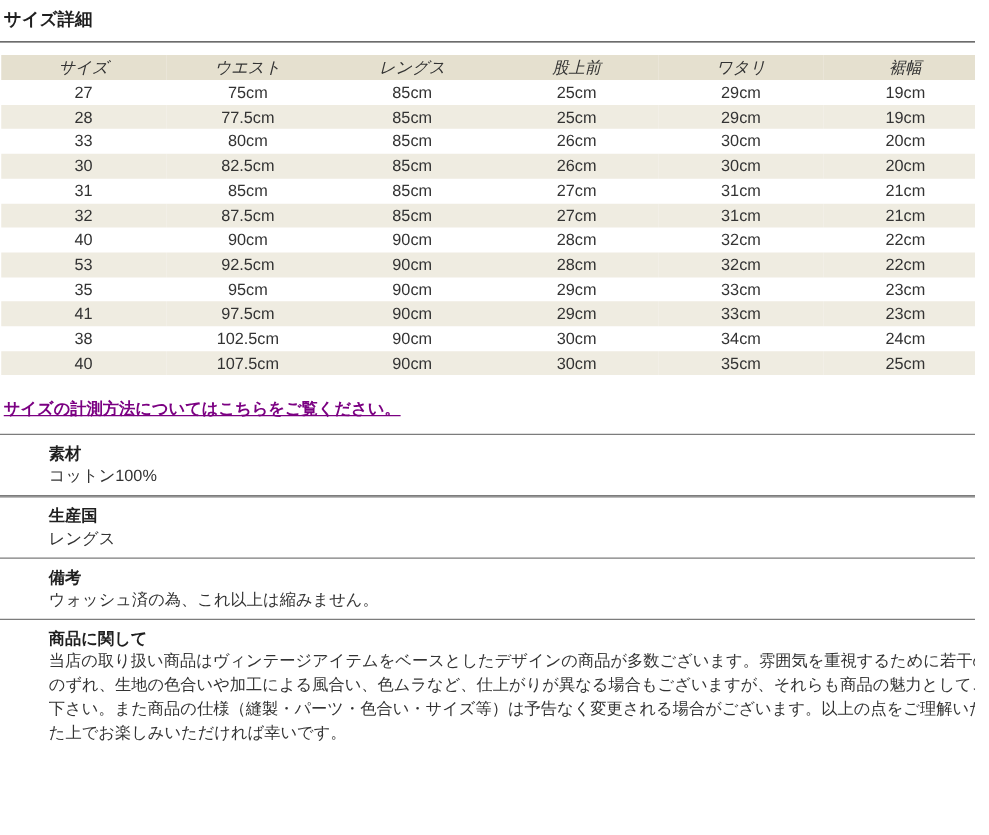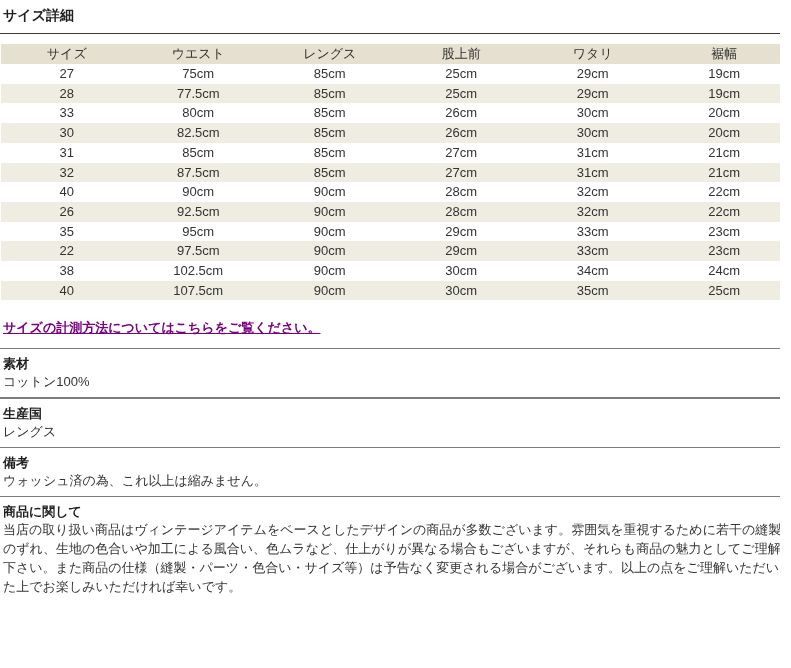--- a/index.html
+++ b/index.html
@@ -12,34 +12,34 @@
     --rule-gray:#7c7c7c;
     --rule-dark:#3c3c3c;
   }
   .page { width:780px; height:668px; box-sizing:border-box; padding-top:6px; overflow:hidden; }
   .page-title { margin:0 0 0 3px; font-size:14px; font-weight:bold; color:#1f1f1f; line-height:18px; }
   .rule { height:0; border-top:1px solid var(--rule-gray); width:785px; }
   .rule.dark { border-top-color:var(--rule-dark); margin-top:9px; }
   table.size-table { border-collapse:collapse; width:789px; margin:10px 0 0 1px; table-layout:fixed; }
   table.size-table th {
     background:var(--header-bg); font-weight:normal; font-size:13px;
-    height:20px; line-height:20px; padding:0; text-align:center; color:#333;
+    height:20px; line-height:20px; padding:0; text-align:center; color:#333;font-style:italic;
   }
   table.size-table td {
     font-size:13px; height:19.7px; line-height:19.7px; padding:0;
     text-align:center; color:#333;
   }
   table.size-table tbody tr:nth-child(even) td { background:var(--row-alt-bg); }
   .link-row { margin:18px 0 0 3px; }
   .link-row a {
     color:var(--link-color); font-weight:bold; font-size:13px;
     text-decoration:underline; cursor:pointer;
   }
   .first-rule { margin-top:11px; }
-  .section { padding:6px 6px 6px 3px; }
+  .section { padding:6px 6px 6px 3px;margin-left:36px; }
   .sec-h { font-weight:bold; font-size:13px; line-height:17px; color:#1f1f1f; }
   .sec-t { font-size:13px; line-height:19px; color:#333; width:786px; }
 </style>
 </head>
 <body style="--header-bg: #e5e0cf; --row-alt-bg: #efece1; --link-color: #7b0082; --rule-gray: #7c7c7c; --rule-dark: #3c3c3c;">
 
 <div class="page">
 
   <div class="page-title">サイズ詳細</div>
   <div class="rule dark"></div>
@@ -106,37 +106,37 @@
         </tr>
         <tr>
           <td>40</td>
           <td>90cm</td>
           <td>90cm</td>
           <td>28cm</td>
           <td>32cm</td>
           <td>22cm</td>
         </tr>
         <tr>
-          <td>26</td>
+          <td>53</td>
           <td>92.5cm</td>
           <td>90cm</td>
           <td>28cm</td>
           <td>32cm</td>
           <td>22cm</td>
         </tr>
         <tr>
           <td>35</td>
           <td>95cm</td>
           <td>90cm</td>
           <td>29cm</td>
           <td>33cm</td>
           <td>23cm</td>
         </tr>
         <tr>
-          <td>22</td>
+          <td>41</td>
           <td>97.5cm</td>
           <td>90cm</td>
           <td>29cm</td>
           <td>33cm</td>
           <td>23cm</td>
         </tr>
         <tr>
           <td>38</td>
           <td>102.5cm</td>
           <td>90cm</td>

